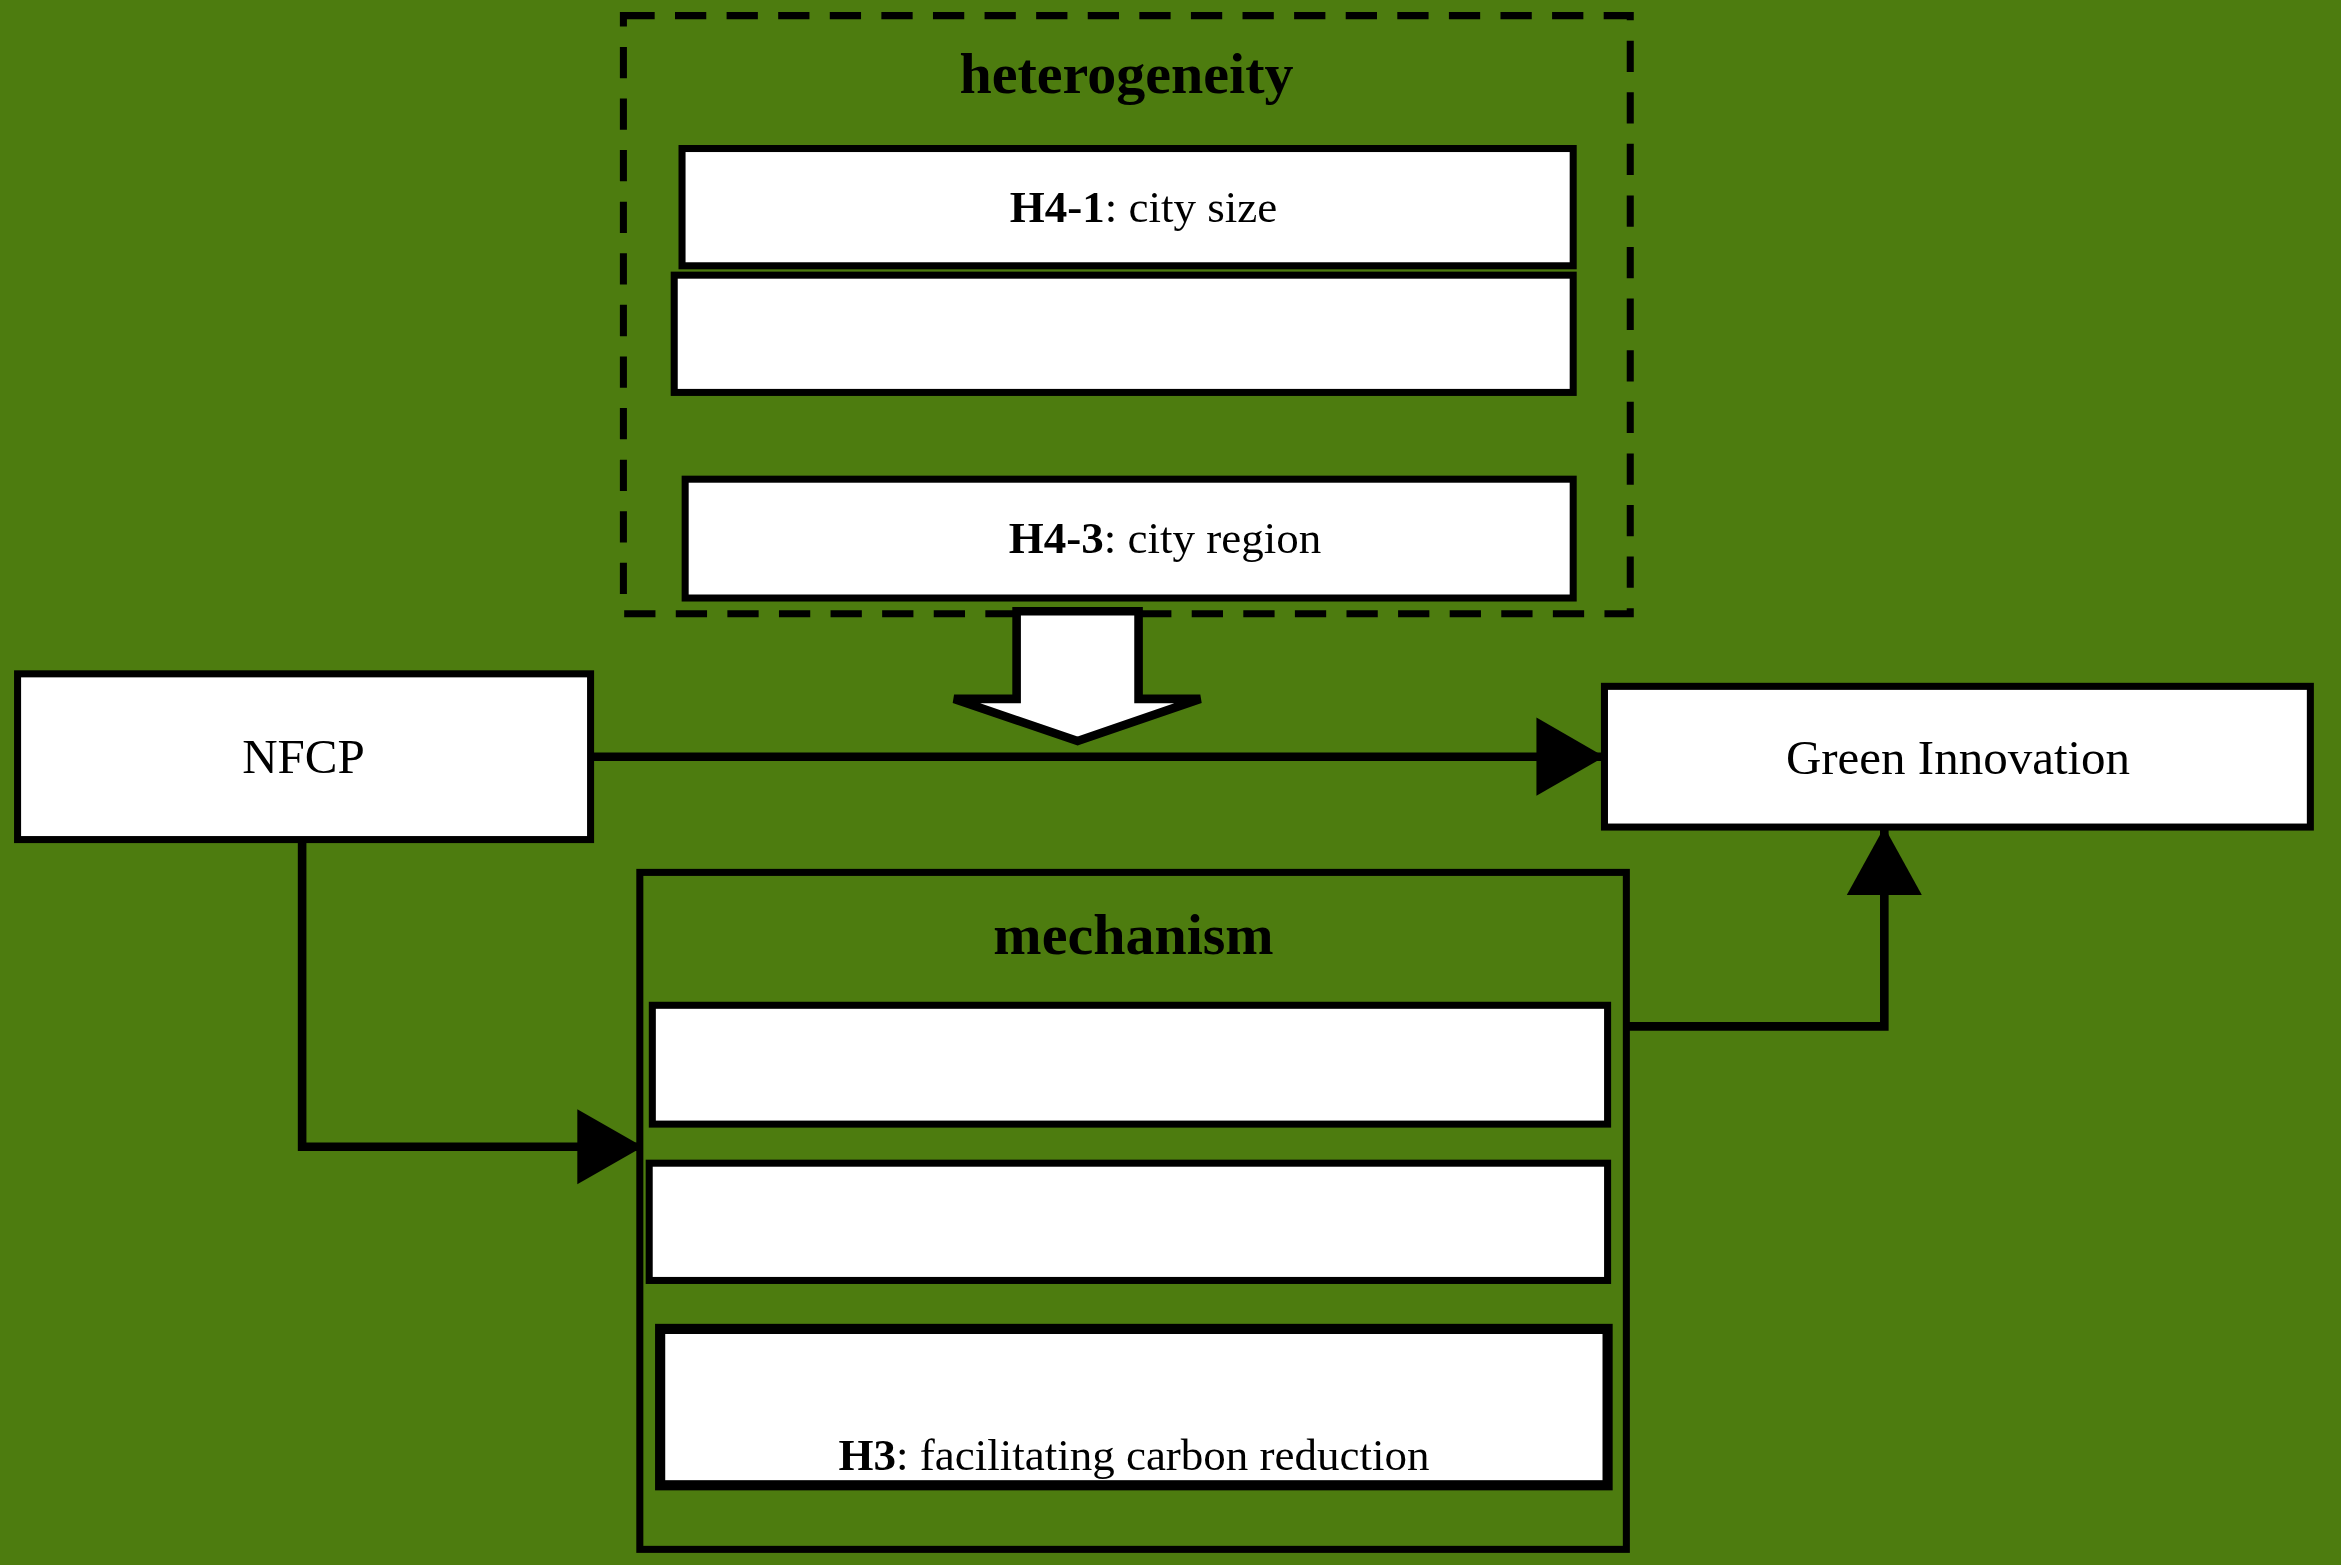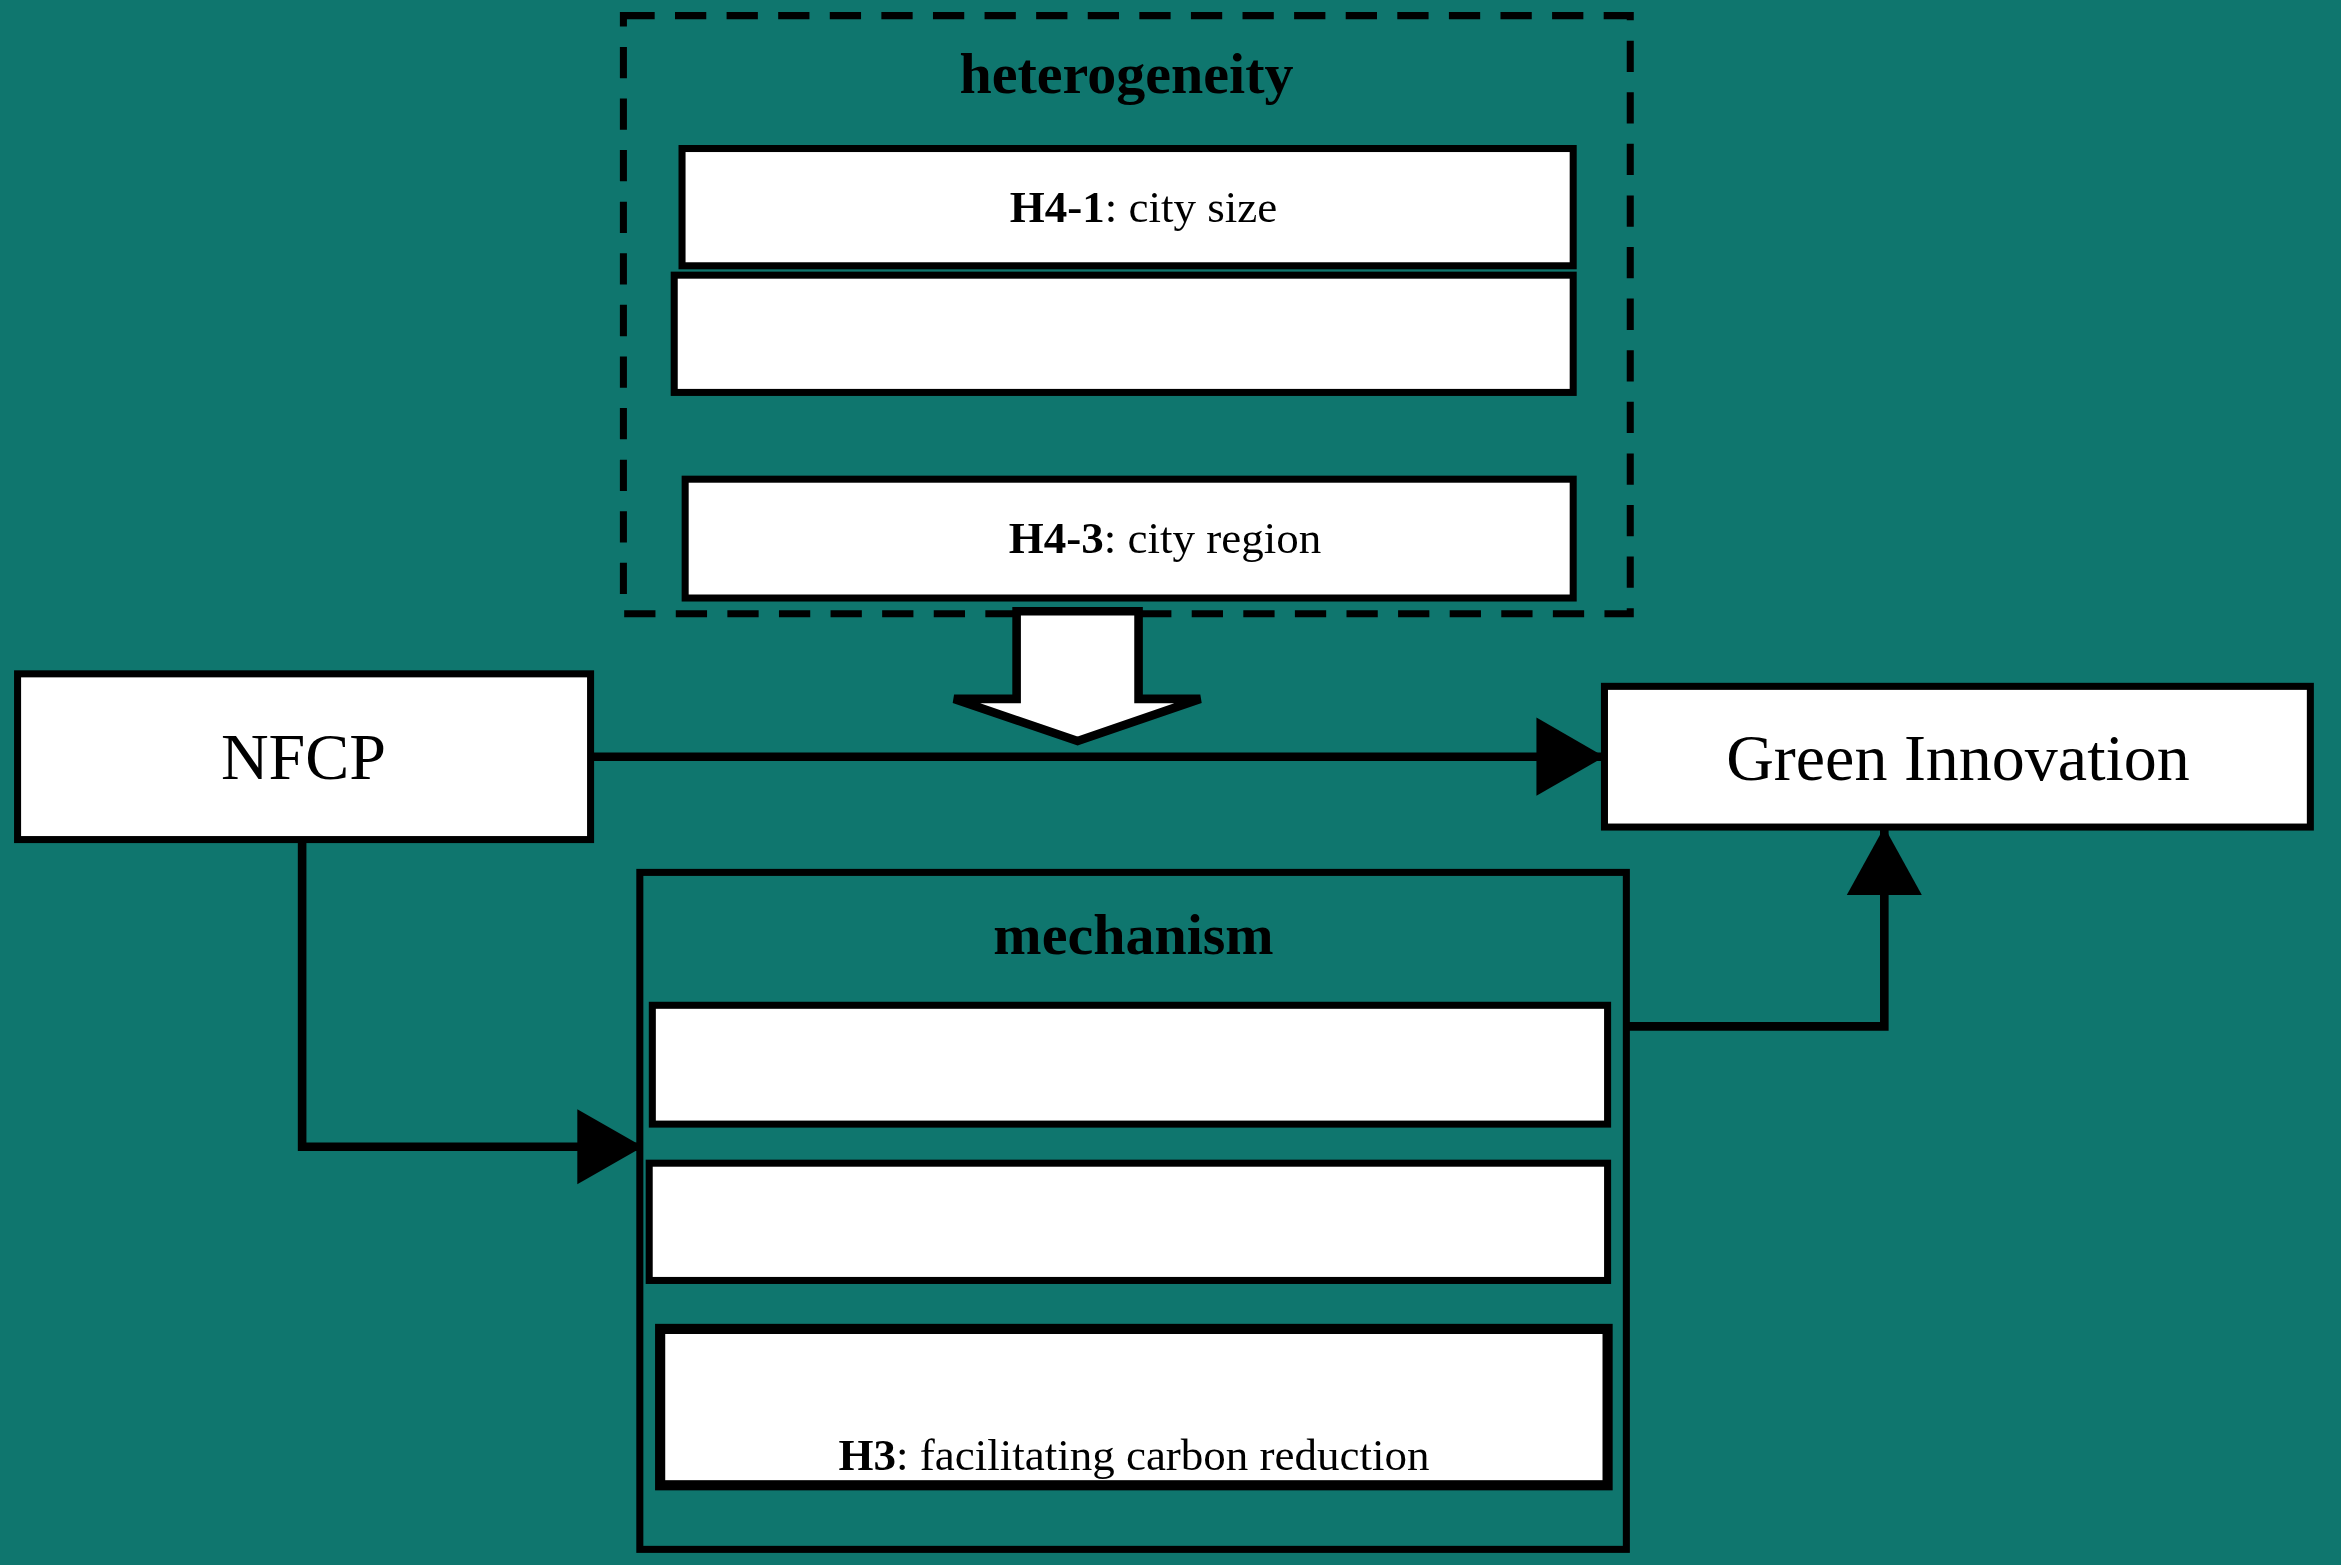--- a/index.html
+++ b/index.html
@@ -10,21 +10,21 @@
   body {
     width: 2342px;
     height: 1565px;
     font-family: "Liberation Serif", "DejaVu Serif", serif;
     overflow: hidden;
   }
   #diagram-root {
     position: relative;
     width: 2342px;
     height: 1565px;
-    background: #0f766e;
+    background: #4d7c0f;
   }
   svg.layer {
     position: absolute;
     left: 0;
     top: 0;
     width: 2342px;
     height: 1565px;
   }
   .node-text {
     position: absolute;
@@ -35,21 +35,21 @@
     color: #000000;
     line-height: 1.05;
     white-space: nowrap;
     pointer-events: none;
   }
   .t-group-title {
     font-size: 58px;
     font-weight: bold;
   }
   .t-main {
-    font-size: 66px;
+    font-size: 49px;
     font-weight: normal;
   }
   .t-hyp {
     font-size: 45px;
     font-weight: normal;
   }
   .t-hyp b { font-weight: bold; }
 </style>
 </head>
 <body>

